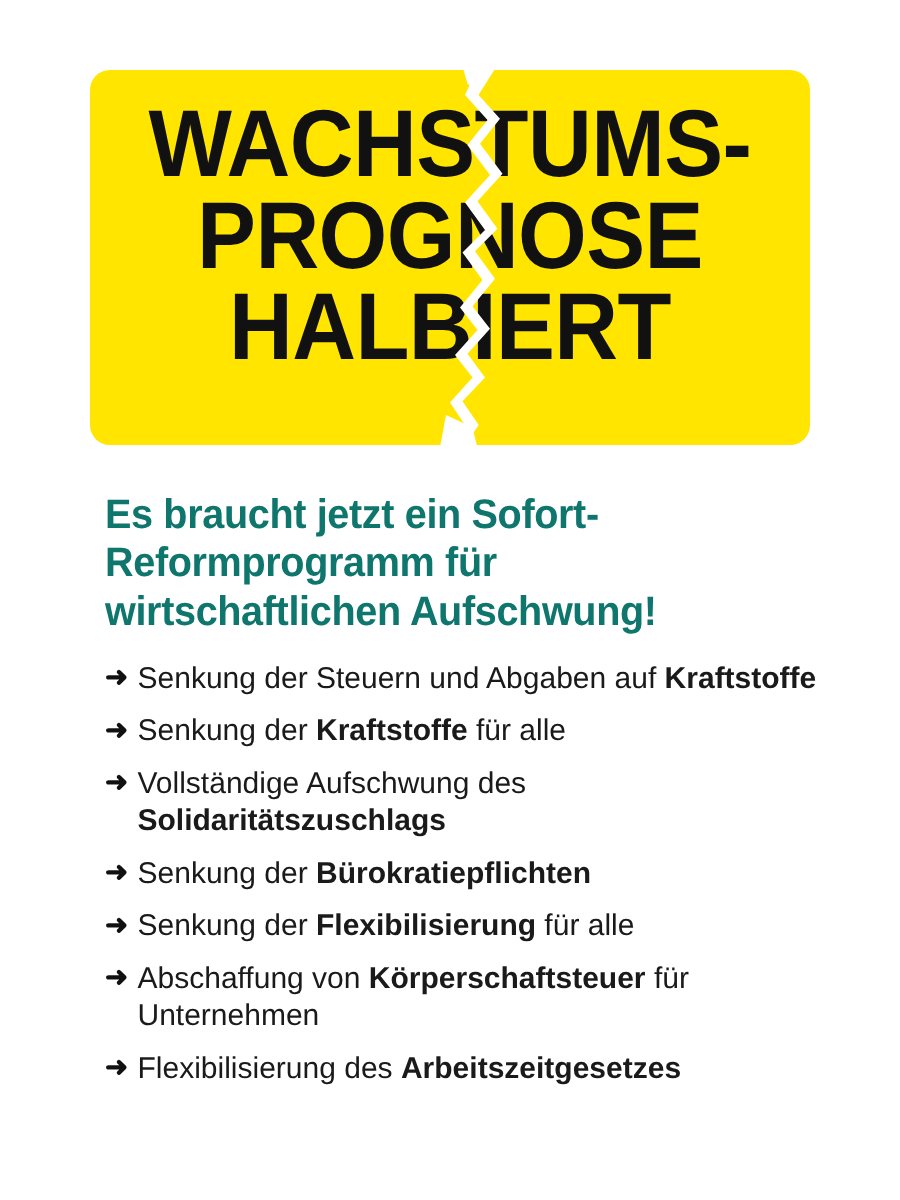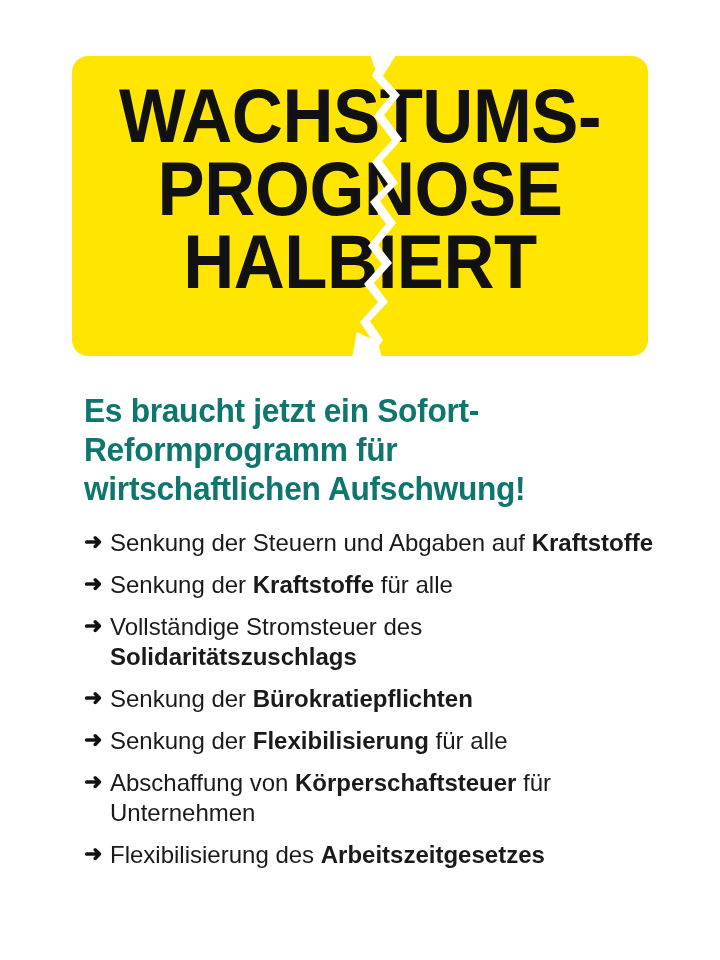--- a/index.html
+++ b/index.html
@@ -158,21 +158,21 @@
     <div class="list-item">
       <span class="arrow">➜</span>
       <span class="item-text"><span>Senkung der Steuern und Abgaben auf </span><b>Kraftstoffe</b></span>
     </div>
     <div class="list-item">
       <span class="arrow">➜</span>
       <span class="item-text"><span>Senkung der </span><b>Kraftstoffe</b><span> für alle</span></span>
     </div>
     <div class="list-item">
       <span class="arrow">➜</span>
-      <span class="item-text"><span>Vollständige Stromsteuer des </span><b>Solidaritätszuschlags</b></span>
+      <span class="item-text"><span>Vollständige Aufschwung des </span><b>Solidaritätszuschlags</b></span>
     </div>
     <div class="list-item">
       <span class="arrow">➜</span>
       <span class="item-text"><span>Senkung der </span><b>Bürokratiepflichten</b></span>
     </div>
     <div class="list-item">
       <span class="arrow">➜</span>
       <span class="item-text"><span>Senkung der </span><b>Flexibilisierung</b><span> für alle</span></span>
     </div>
     <div class="list-item">

